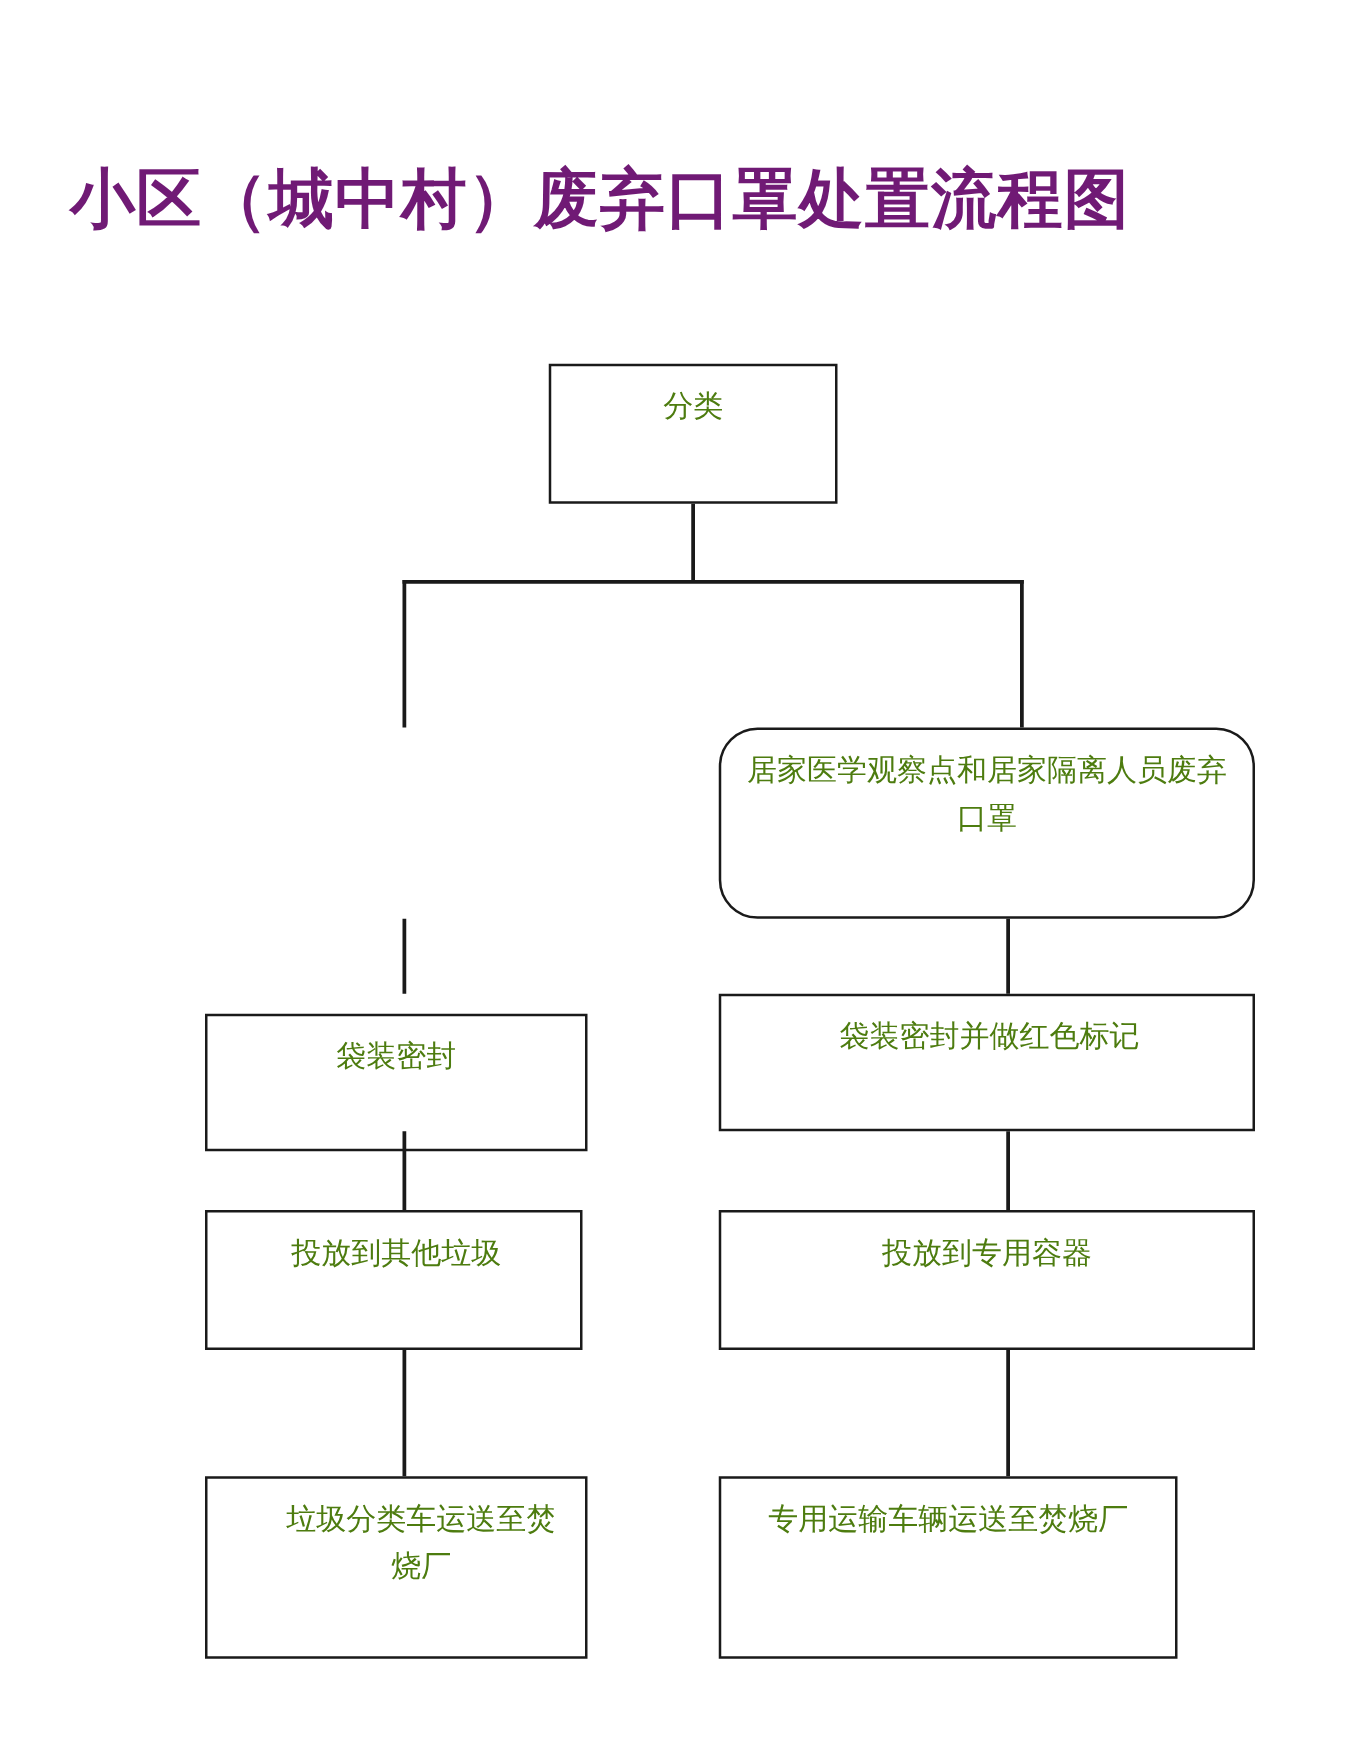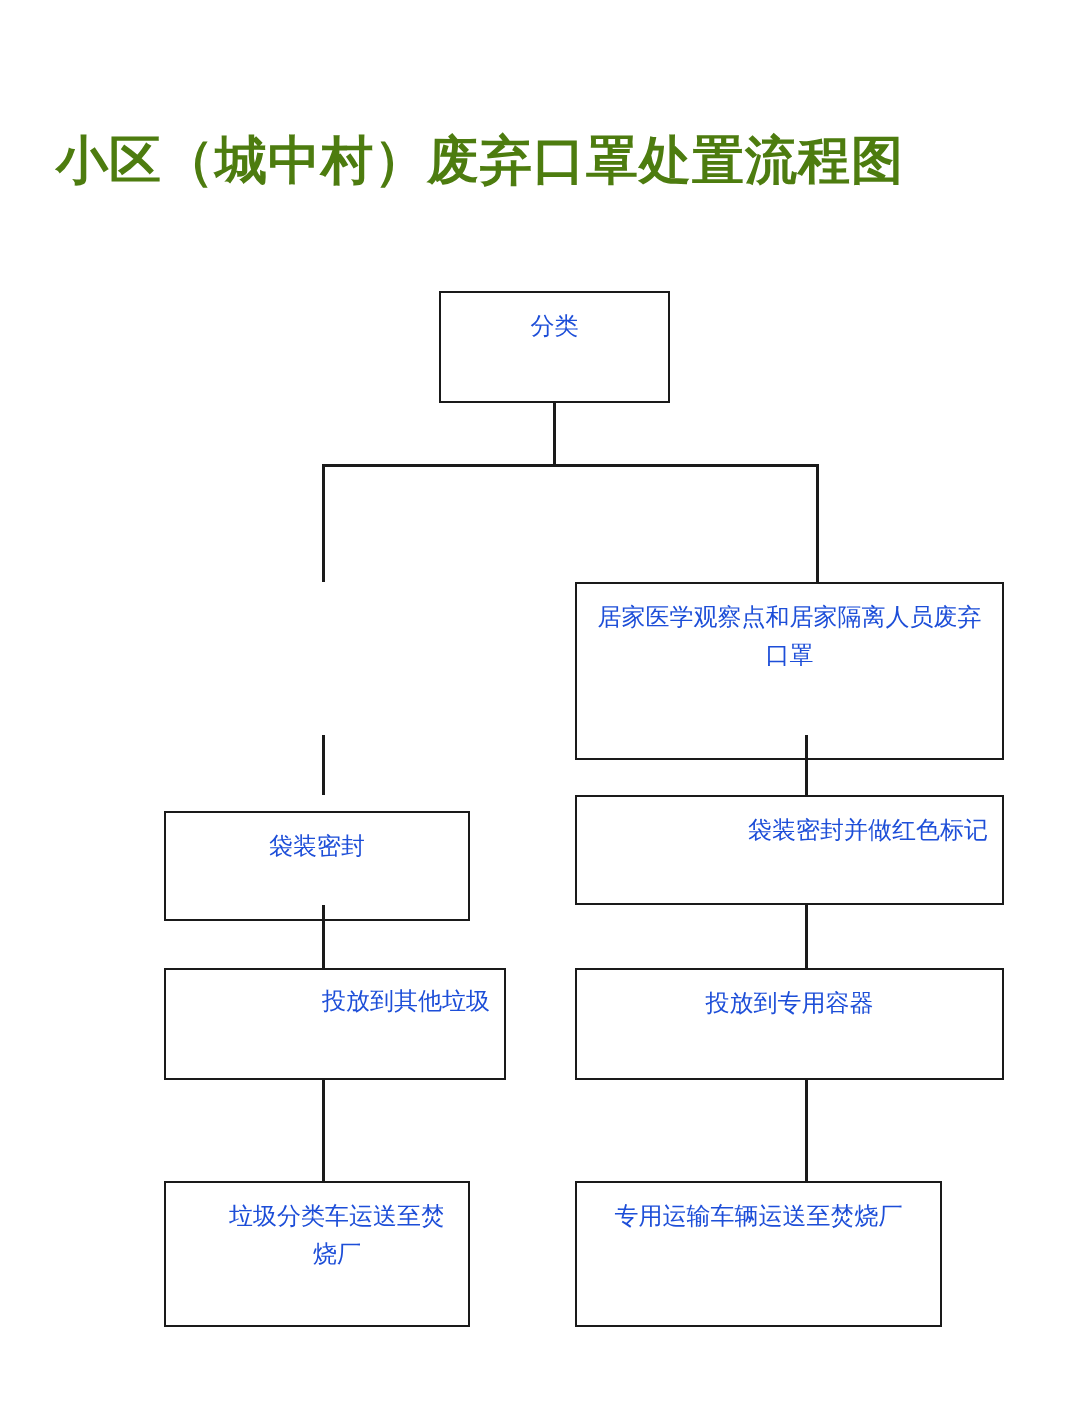--- a/index.html
+++ b/index.html
@@ -26,50 +26,50 @@
   .chart-title {
     position: absolute;
     left: 56px;
     top: 94px;
     width: 960px;
     font-family: "Liberation Serif", "DejaVu Serif", serif;
     font-weight: bold;
     font-size: 52px;
     line-height: 64px;
     letter-spacing: 1px;
-    color: #4d7c0f;
+    color: #701a75;
     white-space: nowrap;
   }
 
   
   .node {
     position: absolute;
     box-sizing: border-box;
     background: #ffffff;
     border: 2.5px solid #1a1a1a;
   }
   .node .node-text {
     display: block;
     font-size: 24px;
     line-height: 38px;
-    color: #1d4ed8;
+    color: #4d7c0f;
     padding: 14px 14px 0 14px;
     box-sizing: border-box;
     white-space: pre-line;
   }
   .node.align-center .node-text { text-align: center; }
-  .node.align-left   .node-text { text-align: right; padding-left: 18px; }
+  .node.align-left   .node-text { text-align: center; padding-left: 18px; }
 
   
   #node-root        { left: 439px; top: 291px;  width: 231px; height: 112px; }
   #node-left-1      { left: 164px; top: 582px;  width: 306px; height: 153px; }
-  #node-right-1     { left: 575px; top: 582px;  width: 429px; height: 178px; }
+  #node-right-1     { left: 575px; top: 582px;  width: 429px; height: 153px; border-radius: 31px; }
   #node-left-2      { left: 164px; top: 795px;  width: 306px; height: 110px; margin-top: 16px; }
   #node-right-2     { left: 575px; top: 795px;  width: 429px; height: 110px; }
-  #node-left-3      { left: 164px; top: 968px;  width: 342px; height: 112px; font-family: Liberation Mono, monospace; }
+  #node-left-3      { left: 164px; top: 968px;  width: 302px; height: 112px; }
   #node-right-3     { left: 575px; top: 968px;  width: 429px; height: 112px; }
   #node-left-4      { left: 164px; top: 1181px; width: 306px; height: 146px; padding-left: 40px; }
   #node-right-4     { left: 575px; top: 1181px; width: 367px; height: 146px; }
 
   
   .conn {
     position: absolute;
     background: #1a1a1a;
   }
   .conn.v { width: 2.5px; }

